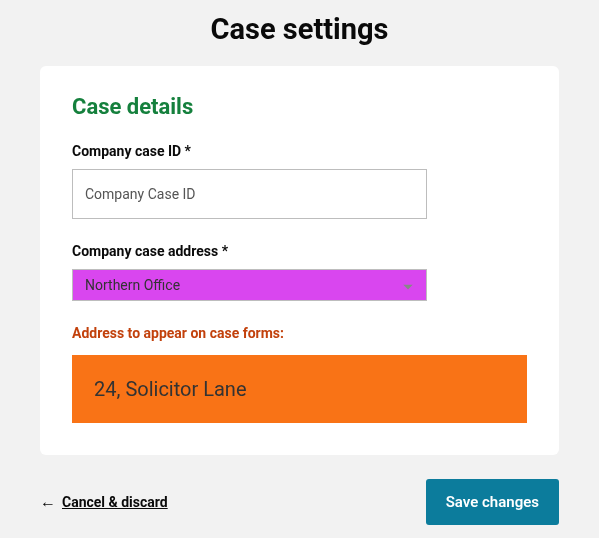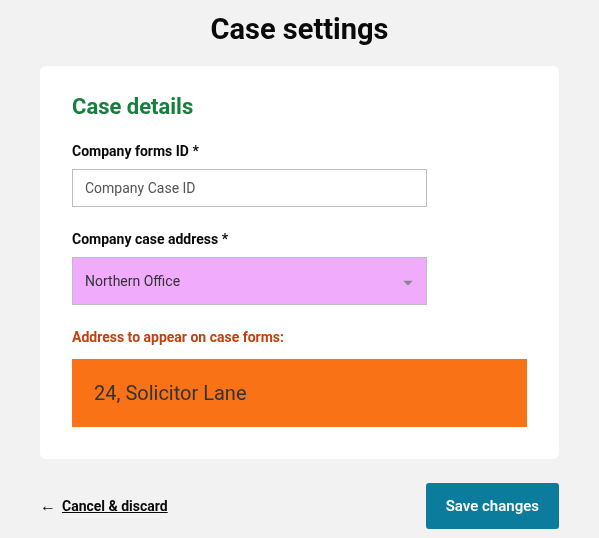--- a/index.html
+++ b/index.html
@@ -36,47 +36,47 @@
     }
     .field-label {
       font-size: 14px;
       font-weight: 700;
       color: #0a0a0a;
       margin-bottom: 10px;
       display: block;
     }
     .text-input {
       width: 355px;
-      height: 38px;
+      height: 50px;
       border: 1px solid #bdbdbd;
       padding: 0 12px;
       font-size: 14px;
       color: #333;
       font-family: inherit;
       outline: none;
       background: #fff;
     }
     .text-input::placeholder {
       color: #555;
     }
     .field-group {
       margin-bottom: 24px;
     }
     .select-wrap {
       position: relative;
       width: 355px;
     }
     .select-input {
       width: 100%;
-      height: 48px;
+      height: 32px;
       border: 1px solid #bdbdbd;
       padding: 0 12px;
       font-size: 14px;
       color: #333;
-      background: #f0abfc;
+      background: #d946ef;
       display: flex;
       align-items: center;
       cursor: pointer;
     }
     .select-caret {
       position: absolute;
       right: 14px;
       top: 50%;
       transform: translateY(-50%);
       pointer-events: none;
@@ -132,21 +132,21 @@
   </style>
 </head>
 <body>
 
 <h1 class="page-title">Case settings</h1>
 
 <div class="card">
   <h2 class="card-title">Case details</h2>
 
   <div class="field-group">
-    <label class="field-label">Company forms ID *</label>
+    <label class="field-label">Company case ID *</label>
     <input type="text" class="text-input" placeholder="Company Case ID" style="">
   </div>
 
   <div class="field-group">
     <label class="field-label">Company case address *</label>
     <div class="select-wrap">
       <div class="select-input">
         <span>Northern Office</span>
       </div>
       <span class="select-caret">

